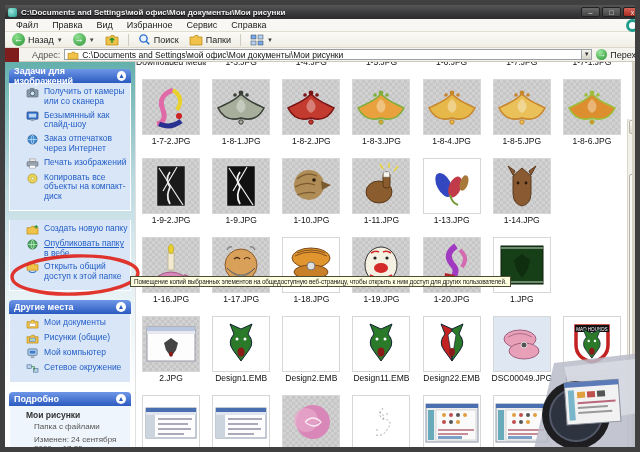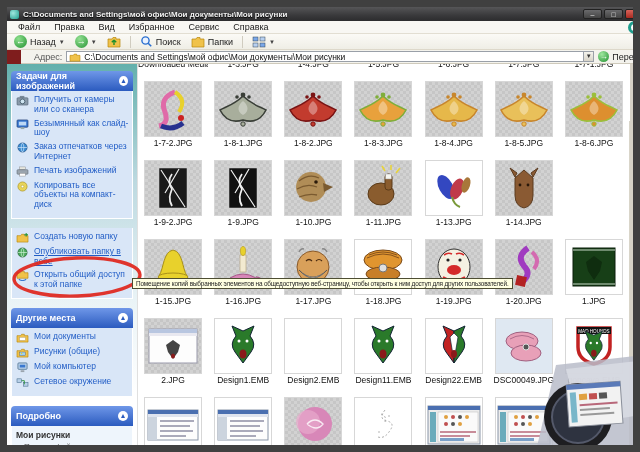--- a/index.html
+++ b/index.html
@@ -1,17 +1,17 @@
 <!DOCTYPE html>
 <html><head>
 <meta charset="utf-8">
 <style>
   html,body{margin:0;padding:0;background:#888;}
   *{box-sizing:border-box;font-family:"Liberation Sans",sans-serif;}
-  #win{position:relative;width:640px;height:452px;background:#7f1d1d;overflow:hidden;border:7px solid #404040;}
+  #win{position:relative;width:640px;height:452px;background:#7f1d1d;overflow:hidden;border:5px solid #404040;}
 
   
   #titlebar{position:absolute;left:0;top:0;width:640px;height:14px;
     background:linear-gradient(180deg,#565658,#39393b 60%,#2c2c2e);display:flex;align-items:center;padding:0 3px;}
   #title-icon{width:9px;height:9px;border-radius:2px;background:radial-gradient(circle at 35% 35%,#9fe8df,#1f9e8e);margin-right:4px;flex:0 0 auto;}
   #title-text{color:#f2f2f2;font-size:8px;font-weight:bold;white-space:nowrap;overflow:hidden;text-shadow:0 1px 1px #000;}
   #caption-btns{position:absolute;right:3px;top:2px;display:flex;gap:2px;}
   .cap{width:19px;height:10px;border-radius:2px;font-size:7px;line-height:9px;text-align:center;color:#eee;
     background:linear-gradient(180deg,#6a6a6c,#444);border:1px solid #222;}
   .cap.close{background:linear-gradient(180deg,#d8635a,#a82a20);}
@@ -39,24 +39,24 @@
 
   
   #main{position:absolute;left:0;top:57px;width:640px;height:391px;background:#fff;}
   #bottomstrip{position:absolute;left:0;top:448px;width:640px;height:4px;background:#d6d2c6;}
   #rightstrip{position:absolute;right:0;top:57px;width:3px;height:391px;background:#d6d2c6;}
 
   
   #sidebar{position:absolute;left:0;top:0;width:130px;height:391px;overflow:hidden;
     background:linear-gradient(180deg,#63b0ac,#bcd9e0 30%,#e9f3f6 60%,#ffffff 85%);padding:7px 4px 0 4px;}
   .panel{margin-bottom:9px;border-radius:4px 4px 0 0;}
-  .phead{height:20px;border-radius:4px 4px 0 0;background:linear-gradient(180deg,#6f97e8,#2b5bbf);
+  .phead{height:14px;border-radius:4px 4px 0 0;background:linear-gradient(180deg,#6f97e8,#2b5bbf);
     color:#fff;font-size:9px;font-weight:bold;display:flex;align-items:center;justify-content:space-between;padding:4px 5px;}
   .pchev{width:10px;height:10px;border-radius:50%;background:#fff;color:#2b5bbf;font-size:7px;line-height:10px;text-align:center;}
-  .pbody{background:#d9e6f7;border:1px solid #fff;border-top:none;padding:4px 2px 4px 4px;}
+  .pbody{background:#d9e6f7;border:1px solid #fff;border-top:none;padding:4px 2px 4px 16px;}
   .sitem{display:flex;gap:4px;align-items:flex-start;margin-bottom:4px;cursor:pointer;}
   .sitem .lbl{font-size:8.5px;color:#215dc6;line-height:1.15;}
   .sitem .lbl.u{text-decoration:underline;}
   .sicon{flex:0 0 14px;height:11px;}
   .det-name{font-size:8.5px;font-weight:bold;color:#333;margin-bottom:2px;}
   .det-line{font-size:8px;color:#555;margin-bottom:3px;line-height:1.2;margin-left:8px;}
 
   
   #content{position:absolute;left:130px;top:0;width:492px;height:391px;overflow:hidden;background:#fff;border-left:1px solid #e0e0e0;}
   #rows{margin-top:-66px;}
@@ -490,31 +490,20 @@
                   <path d="M28 5 L19 13 L19 30 Q19 41 28 43 Q37 41 37 30 L37 13 Z" fill="#8a5a33" stroke="#5a3a1f"></path>
                   <path d="M19 12 l-5 -9 7 5 z M37 12 l5 -9 -7 5 z" fill="#8a5a33" stroke="#5a3a1f"></path>
                   <circle cx="24" cy="20" r="1.4" fill="#2a180a"></circle>
                   <circle cx="32" cy="20" r="1.4" fill="#2a180a"></circle>
                 </svg>
               </div>
               <div class="fname">1-14.JPG</div>
             </div>
           </div>
           <div class="grid-row">
-            <div class="cell">
-              <div class="thumb checker">
-                <svg width="56" height="46" viewBox="0 0 56 46">
-                  <path d="M28 6 C18 8 19 24 14 32 L42 32 C37 24 38 8 28 6 Z" fill="#e8d12c" stroke="#a8901a"></path>
-                  <ellipse cx="28" cy="33" rx="15" ry="4" fill="#e8d12c" stroke="#a8901a"></ellipse>
-                  <path d="M28 35 q-1 6 2 8" stroke="#2a1a0a" stroke-width="2.2" fill="none"></path>
-                  <circle cx="31" cy="43" r="2" fill="#2a1a0a"></circle>
-                </svg>
-              </div>
-              <div class="fname">1-15.JPG</div>
-            </div>
             <div class="cell">
               <div class="thumb checker">
                 <svg width="56" height="46" viewBox="0 0 56 46">
                   <rect x="25" y="11" width="6" height="17" fill="#f2ead0" stroke="#b8a888" stroke-width=".7"></rect>
                   <ellipse cx="28" cy="7" rx="2.6" ry="4.5" fill="#e8d12c" stroke="#b89a1a" stroke-width=".6"></ellipse>
                   <path d="M15 34 q13 -8 26 0 l-2 7 h-22 z" fill="#d887b8" stroke="#a85a8a"></path>
                   <path d="M41 33 q6 0 4 5 q-2 3 -5 1" fill="none" stroke="#a85a8a" stroke-width="1.4"></path>
                 </svg>
               </div>
               <div class="fname">1-16.JPG</div>

